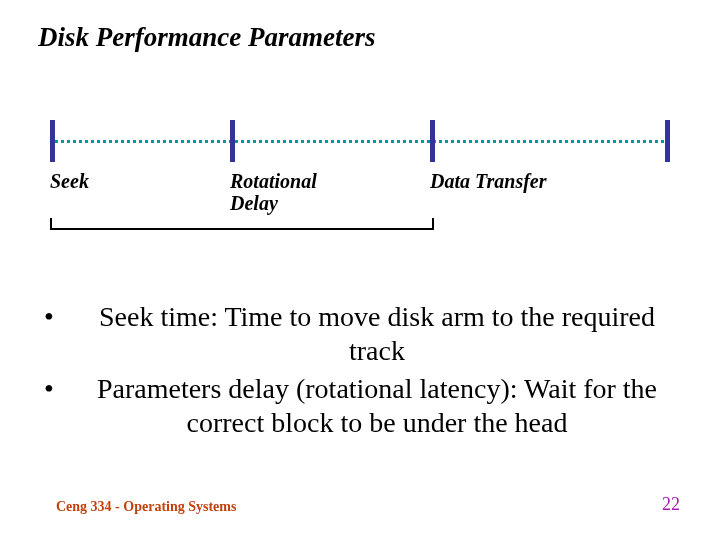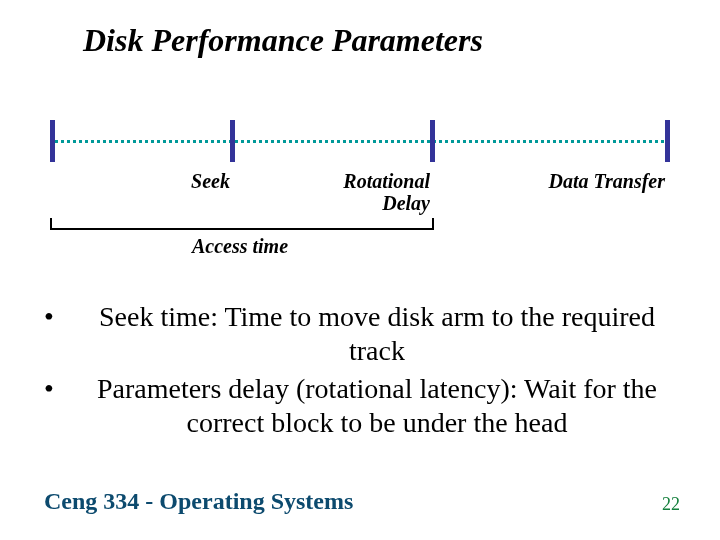--- a/index.html
+++ b/index.html
@@ -15,25 +15,24 @@
   .slide {
     box-sizing: border-box;
     width: 720px;
     height: 540px;
     position: relative;
   }
   .title {
     position: absolute;
     top: 22px;
     left: 38px;
-    font-size: 32px;
+    font-size: 27px;
     font-style: italic;
     font-weight: bold;
     color: #000;
-    margin-left: 45px;
   }
   .diagram {
     position: absolute;
     top: 120px;
     left: 50px;
     width: 620px;
     height: 120px;
   }
   .tick {
     position: absolute;
@@ -54,21 +53,21 @@
     height: 0;
     border-top: 3px dotted #009999;
   }
   .seg-label {
     position: absolute;
     top: 50px;
     font-size: 20px;
     font-style: italic;
     font-weight: bold;
     color: #000;
-    text-align: right;
+    text-align: left;
     width: 180px;
   }
   .lbl-seek { left: 0px; width: 180px; }
   .lbl-rot  { left: 180px; width: 200px; line-height: 22px; }
   .lbl-data { left: 380px; width: 235px; }
   .bracket {
     position: absolute;
     top: 98px;
     left: 0px;
     width: 380px;
@@ -108,31 +107,31 @@
     text-align: left;
     padding-left: 4px;
   }
   .bullet .txt {
     flex: 1;
     text-align: center;
   }
   .footer-left {
     position: absolute;
     bottom: 25px;
-    left: 44px;
-    font-size: 24px;
+    left: 56px;
+    font-size: 14px;
     font-weight: bold;
-    color: #0c4a6e;
+    color: #c2410c;
   }
   .footer-right {
     position: absolute;
     bottom: 25px;
     right: 40px;
     font-size: 18px;
-    color: #15803d;
+    color: #a21caf;
   }
 </style>
 </head>
 <body>
 
 <div class="slide">
 
   <div class="title">Disk Performance Parameters</div>
 
   <div class="diagram">
@@ -141,21 +140,20 @@
     <div class="tick tick2"></div>
     <div class="tick tick3"></div>
     <div class="tick tick4"></div>
 
     <div class="seg-label lbl-seek">Seek</div>
     <div class="seg-label lbl-rot" style="white-space:pre-line;">Rotational
 Delay</div>
     <div class="seg-label lbl-data">Data Transfer</div>
 
     <div class="bracket"></div>
-    <div class="bracket-label">Access time</div>
   </div>
 
   <div class="bullets">
     <div class="bullet">
       <div class="dot">•</div>
       <div class="txt">Seek time: Time to move disk arm to the required track</div>
     </div>
     <div class="bullet">
       <div class="dot">•</div>
       <div class="txt">Parameters delay (rotational latency): Wait for the correct block to be under the head</div>

